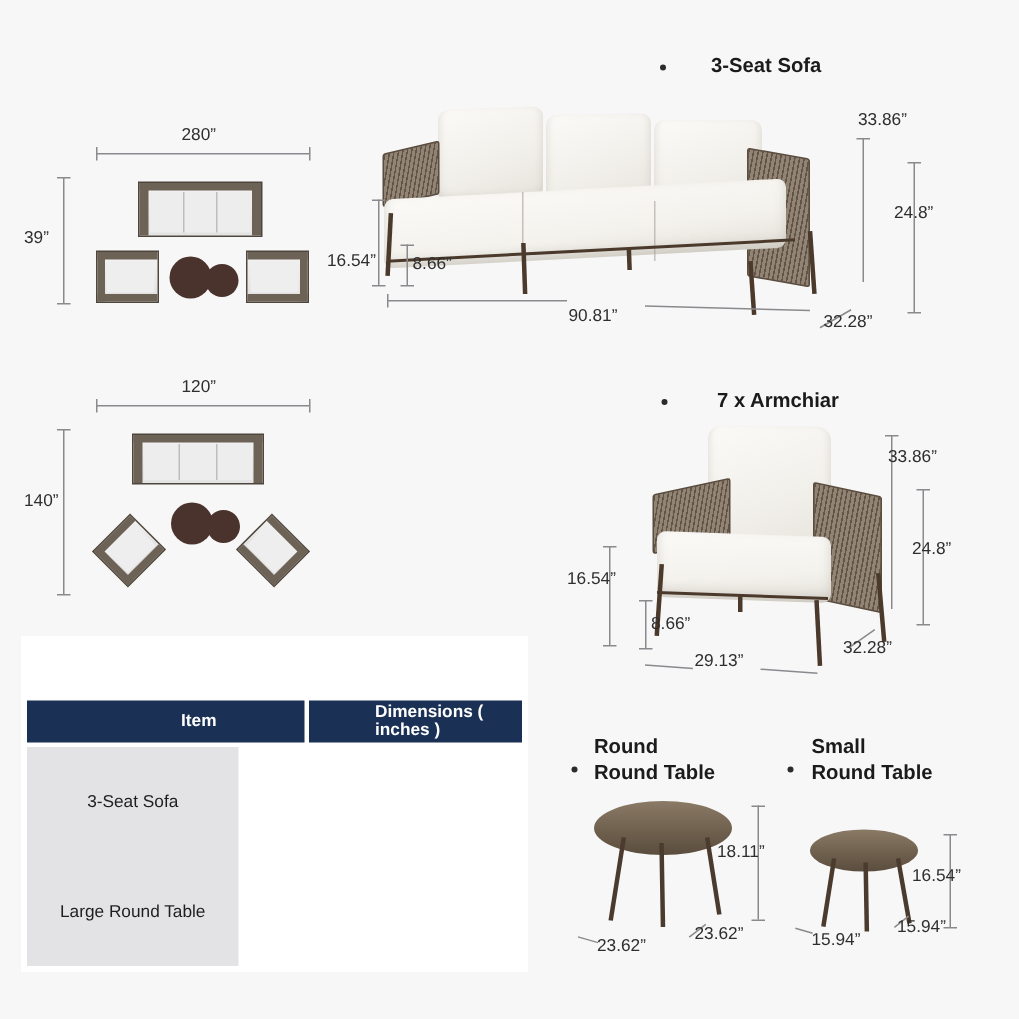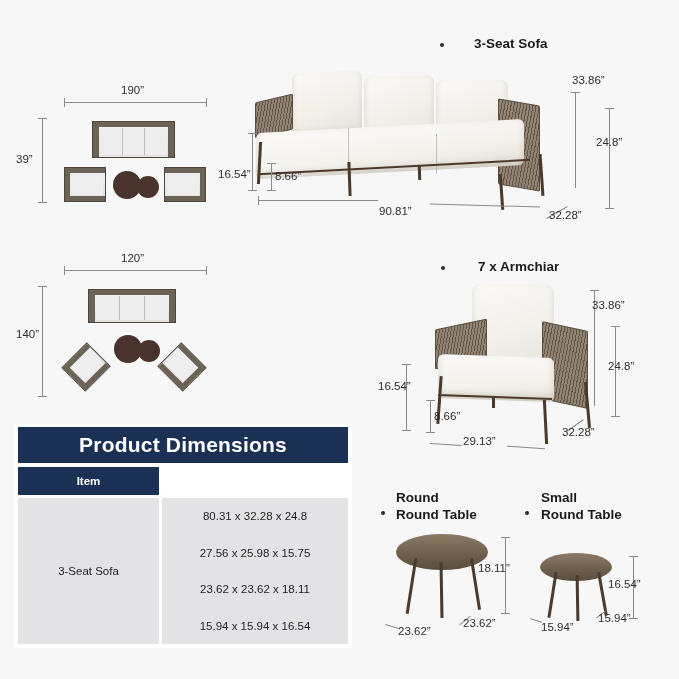--- a/index.html
+++ b/index.html
@@ -93,21 +93,21 @@
     display:flex;align-items:center;justify-content:center;
     letter-spacing:0.2px;
   }
   .tbl-head{
     position:absolute;left:4px;top:43px;right:4px;height:28px;
     display:flex;gap:3px;
   }
   .tbl-head .hc{
     background:#1a3055;color:#fff;
     font-size:11.5px;font-weight:bold;
-    display:flex;align-items:center;justify-content:center;
+    display:flex;align-items:center;justify-content:center;padding-left:44px;
   }
   .tbl-head .hc.c1{width:141px;}
   .tbl-head .hc.c2{flex:1;}
   .tbl-body{
     position:absolute;left:4px;top:74px;right:4px;bottom:4px;
     display:flex;gap:3px;
   }
   .tbl-col{
     background:#e3e3e5;
     display:flex;flex-direction:column;
@@ -161,21 +161,21 @@
 </head>
 <body>
 
 <div class="stage">
 
   <div class="abs" style="left:28px;top:88px;width:200px;height:118px;">
 
     <div class="hline" style="left:36px;top:14px;width:142px;"></div>
     <div class="capv" style="left:36px;top:10px;"></div>
     <div class="capv" style="left:178px;top:10px;"></div>
-    <div class="dim" style="left:93px;top:-4px;">190”</div>
+    <div class="dim" style="left:93px;top:-4px;">280”</div>
 
     <div class="vline" style="left:14px;top:30px;height:84px;"></div>
     <div class="caph" style="left:10px;top:30px;"></div>
     <div class="caph" style="left:10px;top:114px;"></div>
     <div class="dim" style="left:-12px;top:65px;">39”</div>
 
     <div class="plan-sofa" style="left:64px;top:33px;width:83px;height:37px;">
       <div class="back"></div>
       <div class="armL"></div>
       <div class="armR"></div>
@@ -375,32 +375,27 @@
   <div class="caph" style="left:629px;top:556px;"></div>
   <div class="caph" style="left:629px;top:618px;"></div>
   <div class="dim" style="left:608px;top:578px;">16.54”</div>
 
   <div class="hline" style="left:530px;top:620px;width:12px;transform:rotate(16deg);"></div>
   <div class="dim" style="left:541px;top:621px;">15.94”</div>
   <div class="hline" style="left:595px;top:614px;width:12px;transform:rotate(-38deg);"></div>
   <div class="dim" style="left:598px;top:612px;">15.94”</div>
 
   <div id="dim-table">
-    <div class="tbl-title">Product Dimensions</div>
 
     <div class="tbl-head">
       <div class="hc c1">Item</div>
+      <div class="hc c2">Dimensions ( inches )</div>
     </div>
 
     <div class="tbl-body">
       <div class="tbl-col c1">
         <div class="cell">3-Seat Sofa</div>
+        <div class="cell">Large Round Table</div>
       </div>
-      <div class="tbl-col c2">
-        <div class="cell">80.31 x 32.28 x 24.8</div>
-        <div class="cell">27.56 x 25.98 x 15.75</div>
-        <div class="cell">23.62 x 23.62 x 18.11</div>
-        <div class="cell">15.94 x 15.94 x 16.54</div>
-      </div>
     </div>
   </div>
 
 </div>
 
 </body></html>

